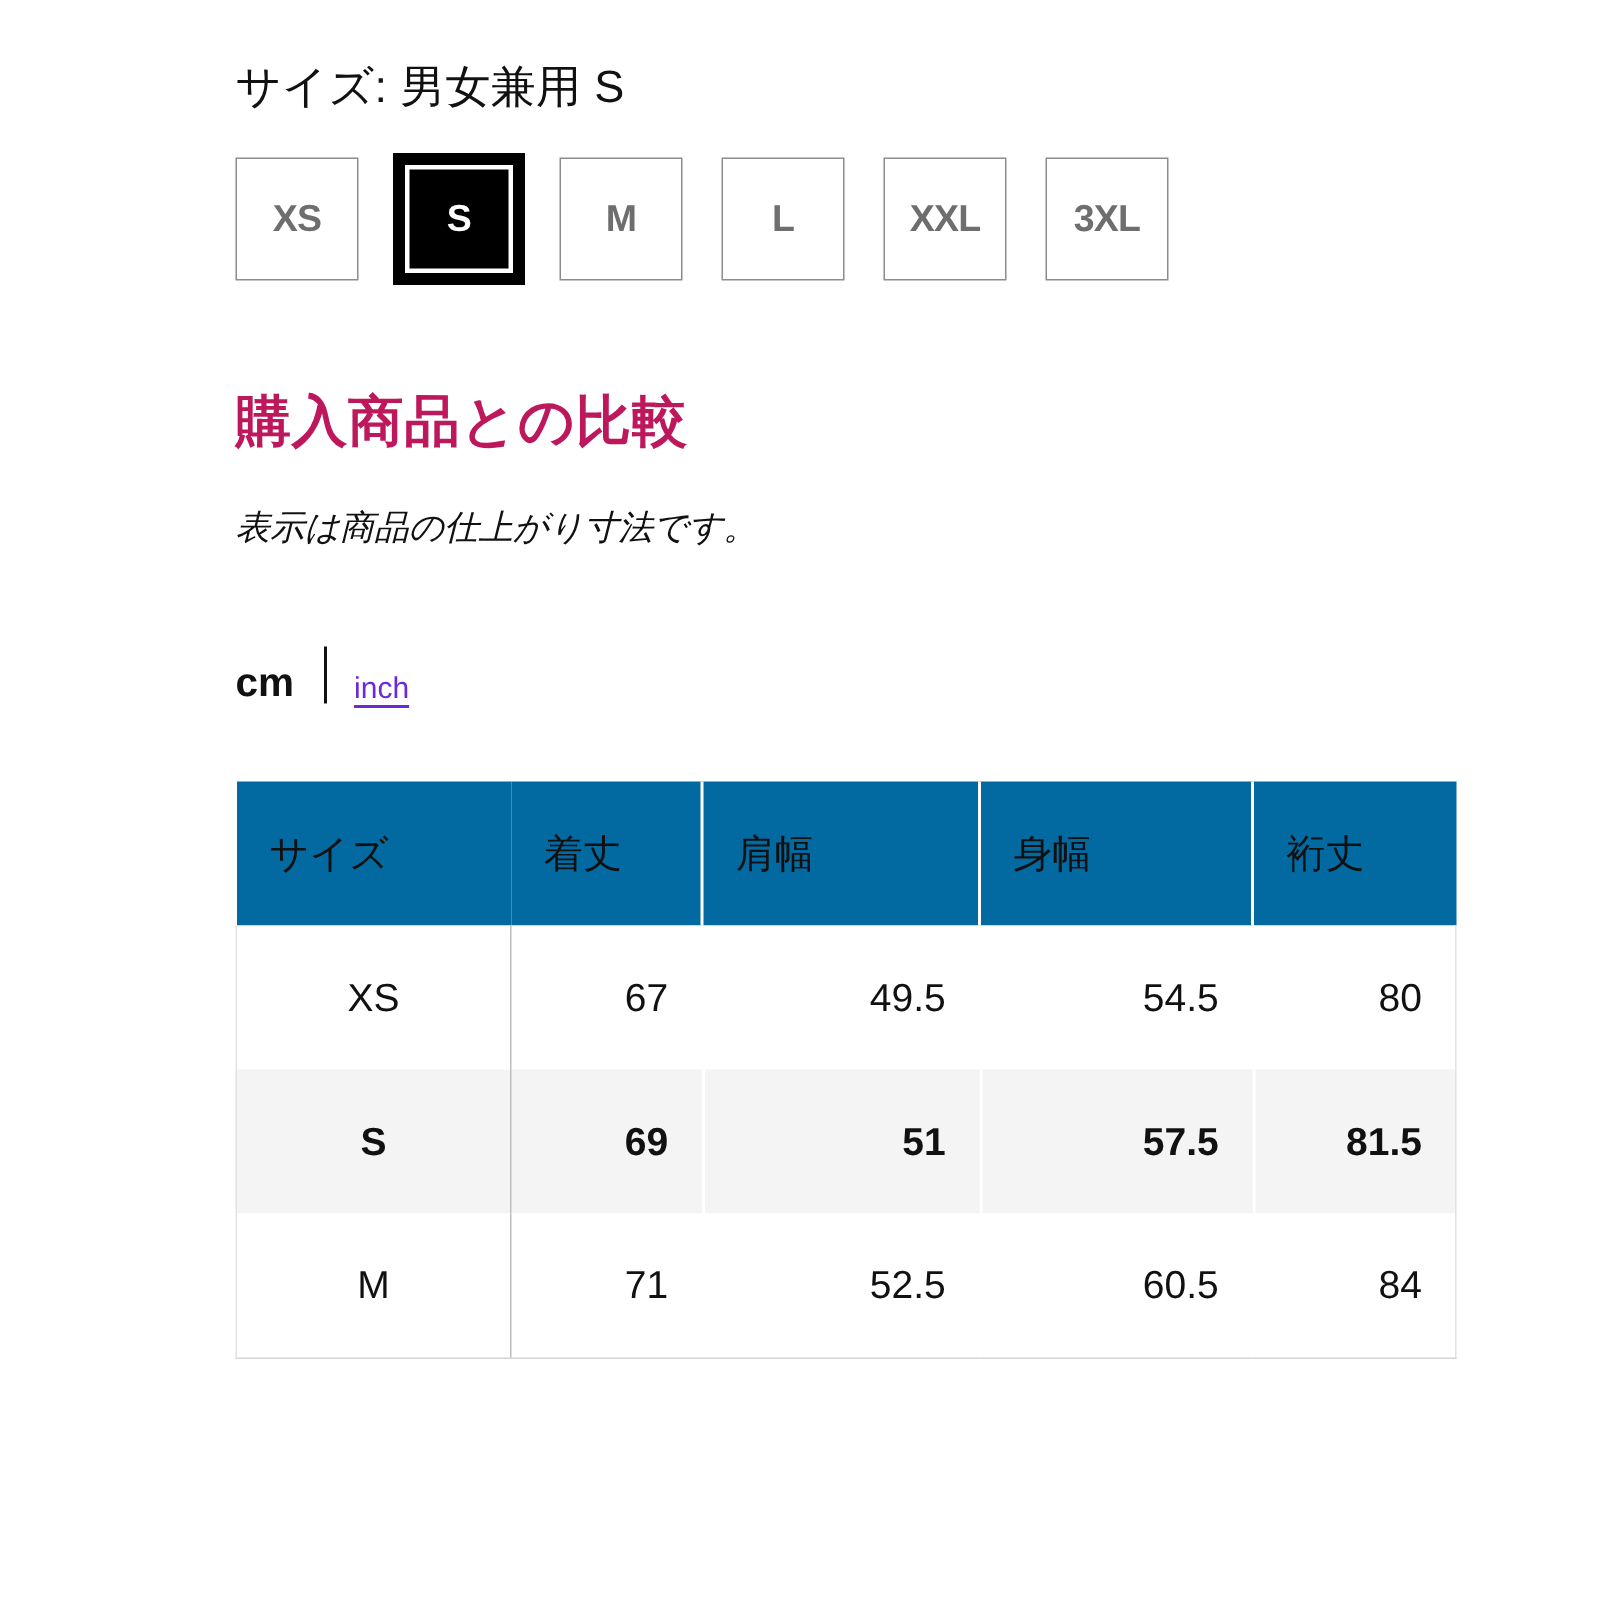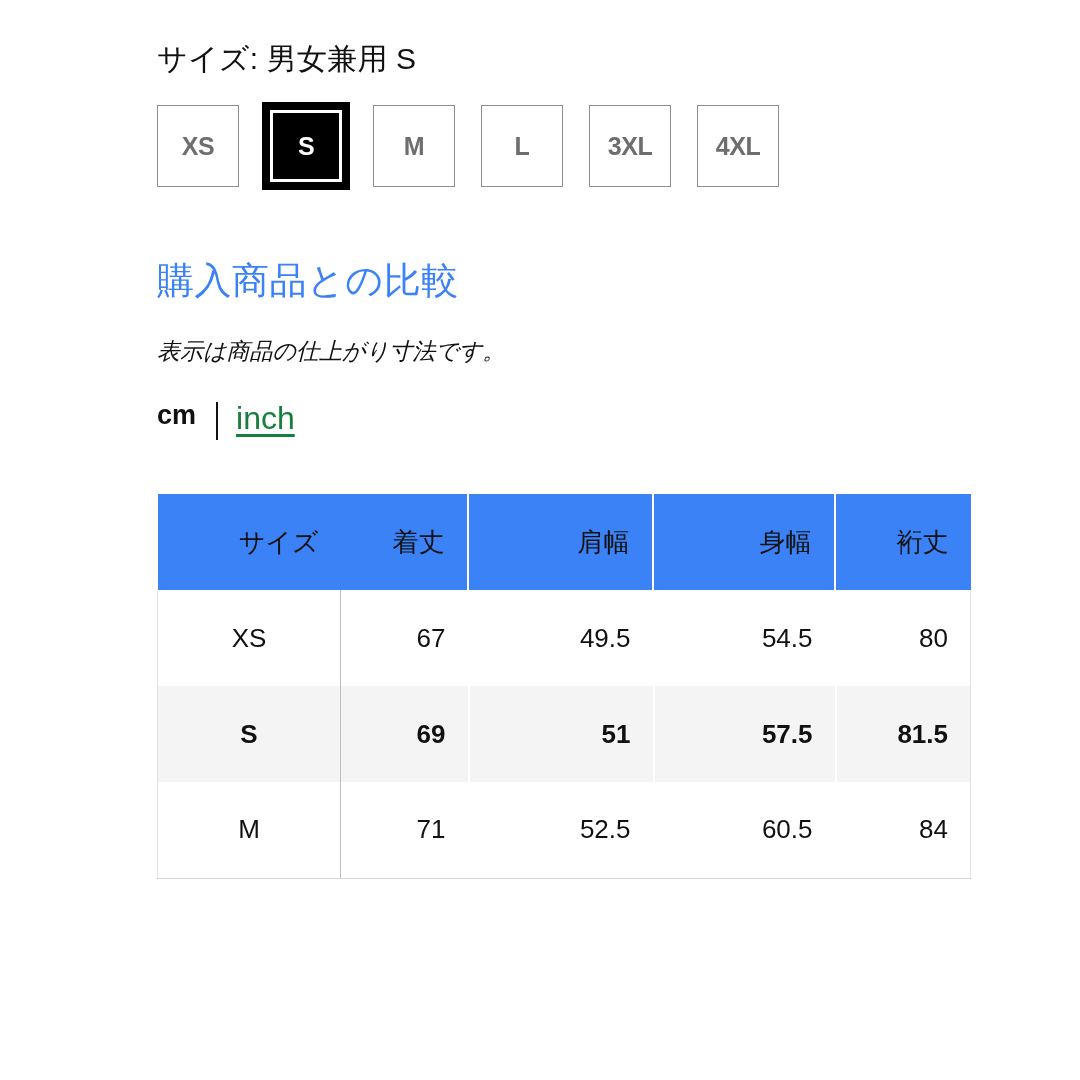--- a/index.html
+++ b/index.html
@@ -64,59 +64,59 @@
     outline-offset: -8px;
     background: #000000;
     color: #ffffff;
     box-shadow: 0 0 0 3px #000000;
   }
 
   
   .compare-heading {
     margin-top: 75px;
     font-size: 37px;
-    font-weight: 400;
-    line-height: 1;
-    color: #3b82f6;
+    font-weight: 700;
+    line-height: 1;
+    color: #be185d;
     letter-spacing: 0.5px;
   }
 
   .compare-note {
     margin-top: 41px;
     font-size: 23px;
     font-weight: 400;
     color: #111111;
     line-height: 1;
     font-style: italic;
   }
 
   
   .unit-toggle {
-    margin-top: 39px;
+    margin-top: 66px;
     display: flex;
-    align-items: flex-start;
+    align-items: flex-end;
     height: 40px;
   }
   .unit-cm {
     font-size: 27px;
     font-weight: 700;
     color: #111111;
     cursor: pointer;
     line-height: 1;
   }
   .unit-divider {
     width: 2px;
     height: 38px;
     background: #111111;
     margin: 0 18px 0 20px;
   }
   .unit-inch {
-    font-size: 32px;
-    font-weight: 400;
-    color: #15803d;
+    font-size: 20px;
+    font-weight: 400;
+    color: #6d28d9;
     text-decoration: underline;
     text-underline-offset: 5px;
     cursor: pointer;
     line-height: 1;
   }
 
   
   .size-table-wrap {
     margin-top: 52px;
     width: 813px;
@@ -131,22 +131,22 @@
     height: 96px;
     font-size: 26px;
     font-weight: 400;
     color: #111111;
     padding: 0 22px;
     box-sizing: border-box;
     vertical-align: middle;
   }
   
   table.size-table thead th {
-    background: #3b82f6;
-    text-align: right;
+    background: #0369a1;
+    text-align: left;
     border-right: 2px solid #ffffff;
     font-weight: 400;
     margin-top: 28px;
   }
   table.size-table thead th:first-child {
     border-right: none;
   }
   table.size-table thead th:last-child {
     border-right: none;
   }
@@ -201,24 +201,24 @@
     <div class="swatch selected">
       <span>S</span>
     </div>
     <div class="swatch">
       <span>M</span>
     </div>
     <div class="swatch">
       <span>L</span>
     </div>
     <div class="swatch">
+      <span>XXL</span>
+    </div>
+    <div class="swatch">
       <span>3XL</span>
-    </div>
-    <div class="swatch">
-      <span>4XL</span>
     </div>
   </div>
 
   <div class="compare-heading">購入商品との比較</div>
 
   <div class="compare-note">表示は商品の仕上がり寸法です。</div>
 
   <div class="unit-toggle">
     <span class="unit-cm">cm</span>
     <span class="unit-divider"></span>

